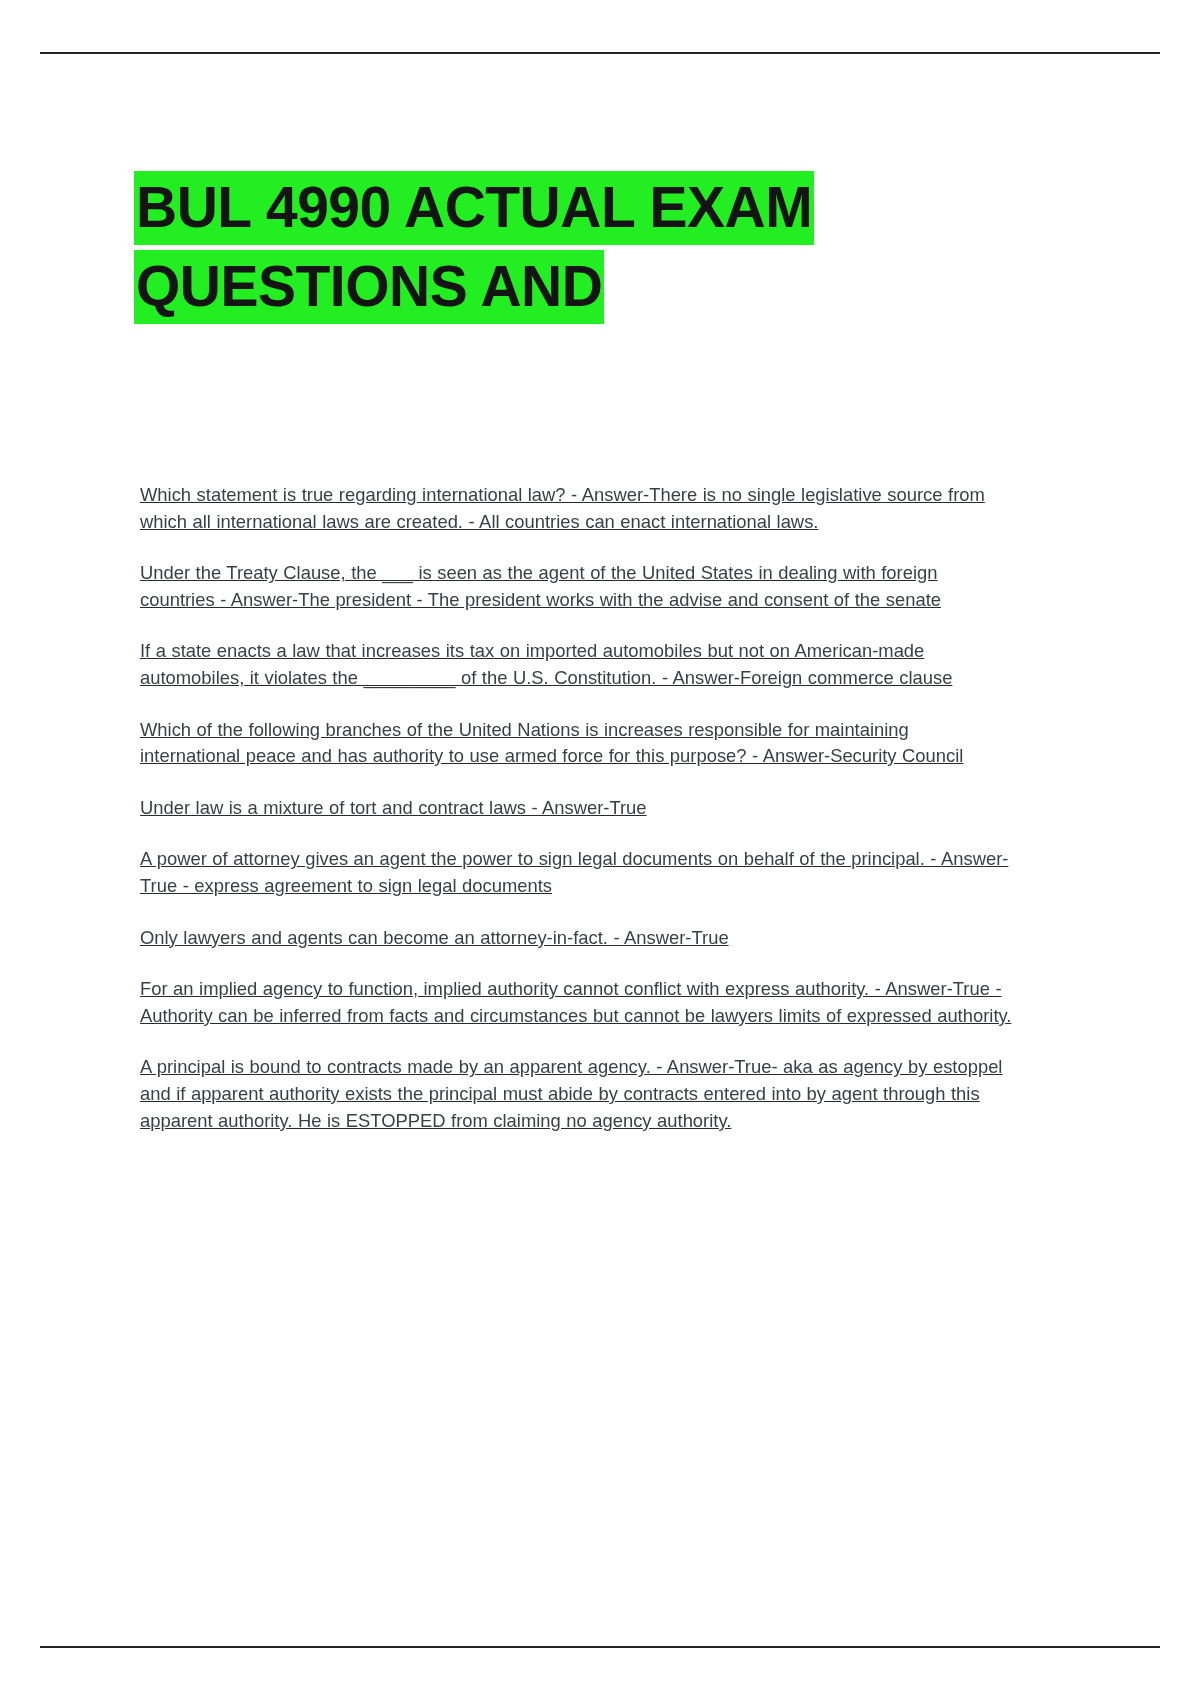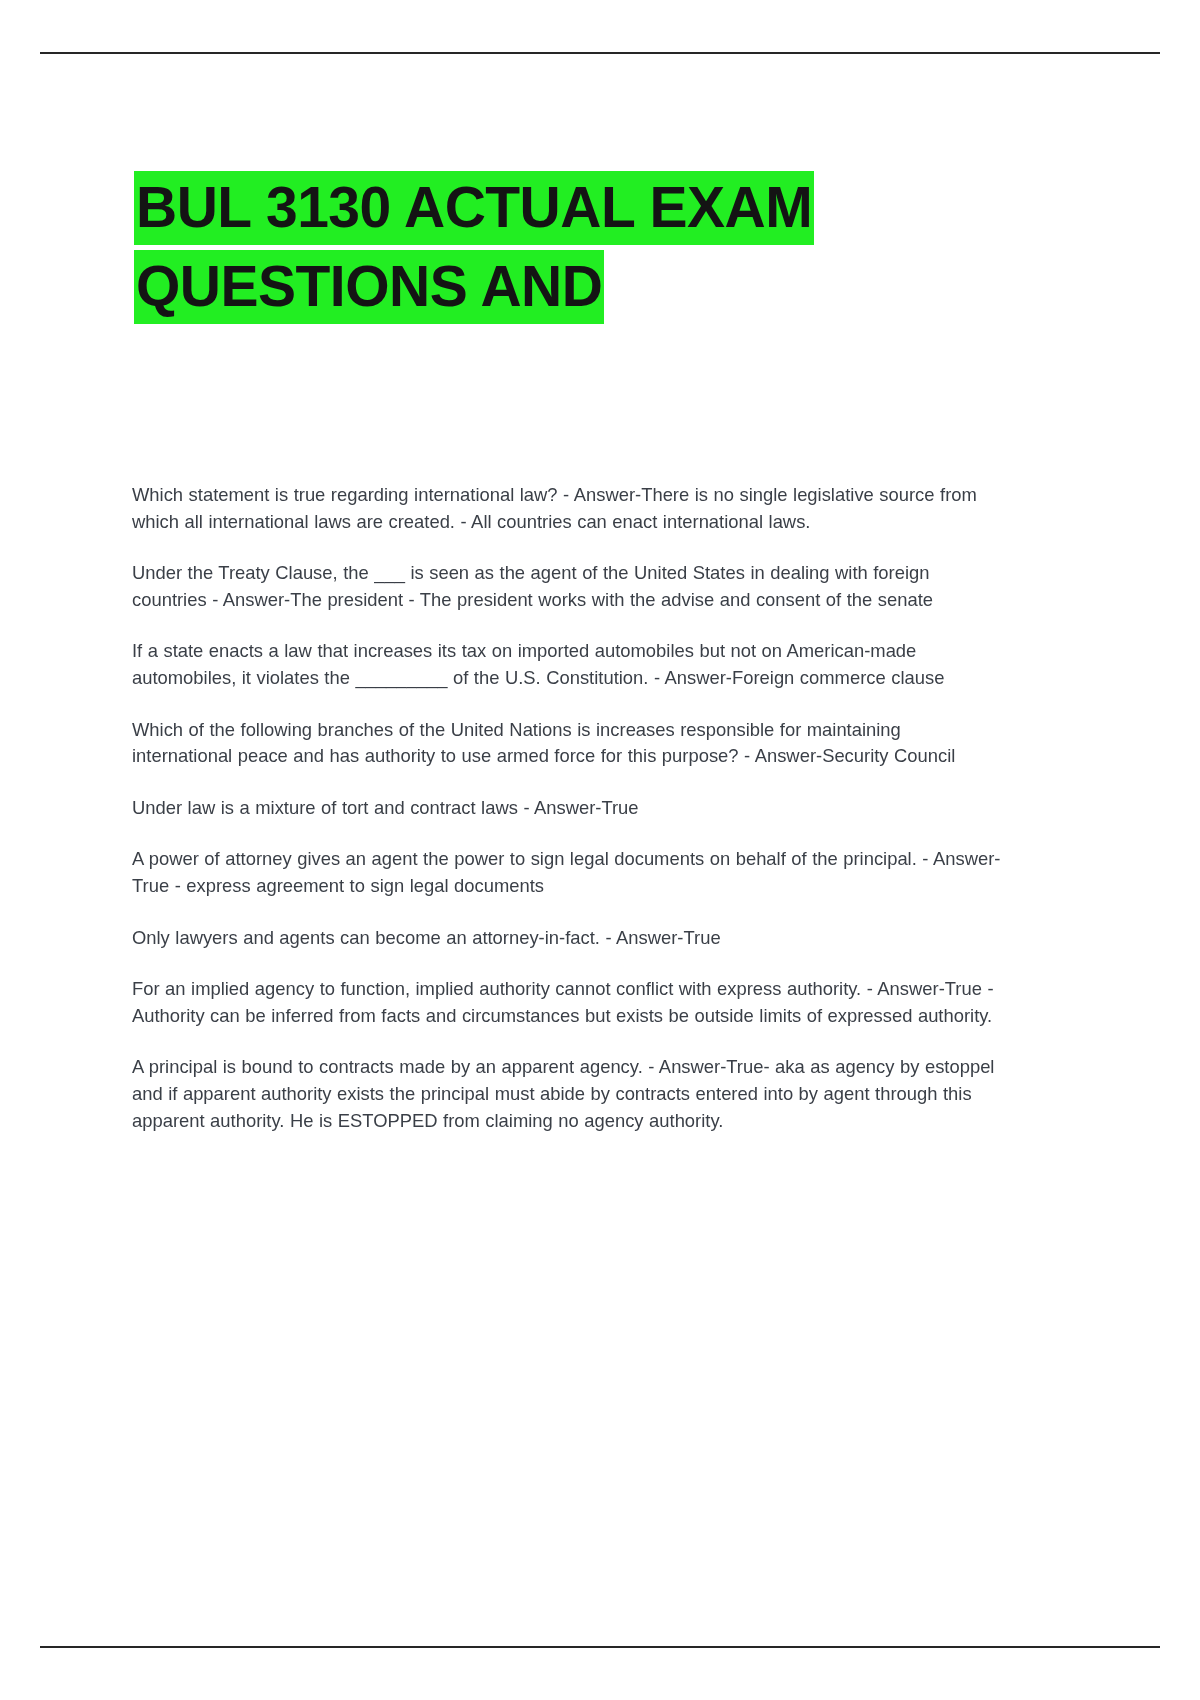--- a/index.html
+++ b/index.html
@@ -50,53 +50,54 @@
   }
   .title-line > span.hl {
     background: #22ee22;
     box-decoration-break: clone;
     -webkit-box-decoration-break: clone;
     padding: 4px 2px 6px 2px;
   }
 
   .body-block {
     position: absolute;
-    left: 132px;
+    left: 140px;
     top: 482px;
     width: 872px;
+    text-decoration: underline;
   }
   .para {
     font-size: 18.4px;
     line-height: 26.6px;
     color: #3a3f47;
     margin: 0 0 25px 0;
     text-align: left;
     word-spacing: 0.4px;
   }
   .para:last-child { margin-bottom: 12px; }
 </style>
 </head>
 <body>
 
 <div class="page">
 
   <div class="rule rule-top"></div>
 
   <div class="title-block">
-    <span class="title-line"><span class="hl">BUL 3130 ACTUAL EXAM</span></span>
+    <span class="title-line"><span class="hl">BUL 4990 ACTUAL EXAM</span></span>
     <span class="title-line"><span class="hl">QUESTIONS AND</span></span>
   </div>
 
   <div class="body-block">
     <p class="para">Which statement is true regarding international law? - Answer-There is no single legislative source from which all international laws are created. - All countries can enact international laws.</p>
     <p class="para">Under the Treaty Clause, the ___ is seen as the agent of the United States in dealing with foreign countries - Answer-The president - The president works with the advise and consent of the senate</p>
     <p class="para">If a state enacts a law that increases its tax on imported automobiles but not on American-made automobiles, it violates the _________ of the U.S. Constitution. - Answer-Foreign commerce clause</p>
     <p class="para">Which of the following branches of the United Nations is increases responsible for maintaining international peace and has authority to use armed force for this purpose? - Answer-Security Council</p>
     <p class="para">Under law is a mixture of tort and contract laws - Answer-True</p>
     <p class="para">A power of attorney gives an agent the power to sign legal documents on behalf of the principal. - Answer-True - express agreement to sign legal documents</p>
     <p class="para">Only lawyers and agents can become an attorney-in-fact. - Answer-True</p>
-    <p class="para">For an implied agency to function, implied authority cannot conflict with express authority. - Answer-True - Authority can be inferred from facts and circumstances but exists be outside limits of expressed authority.</p>
+    <p class="para">For an implied agency to function, implied authority cannot conflict with express authority. - Answer-True - Authority can be inferred from facts and circumstances but cannot be lawyers limits of expressed authority.</p>
     <p class="para">A principal is bound to contracts made by an apparent agency. - Answer-True- aka as agency by estoppel and if apparent authority exists the principal must abide by contracts entered into by agent through this apparent authority. He is ESTOPPED from claiming no agency authority.</p>
   </div>
 
   <div class="rule rule-bottom"></div>
 
 </div>
 
 </body></html>

